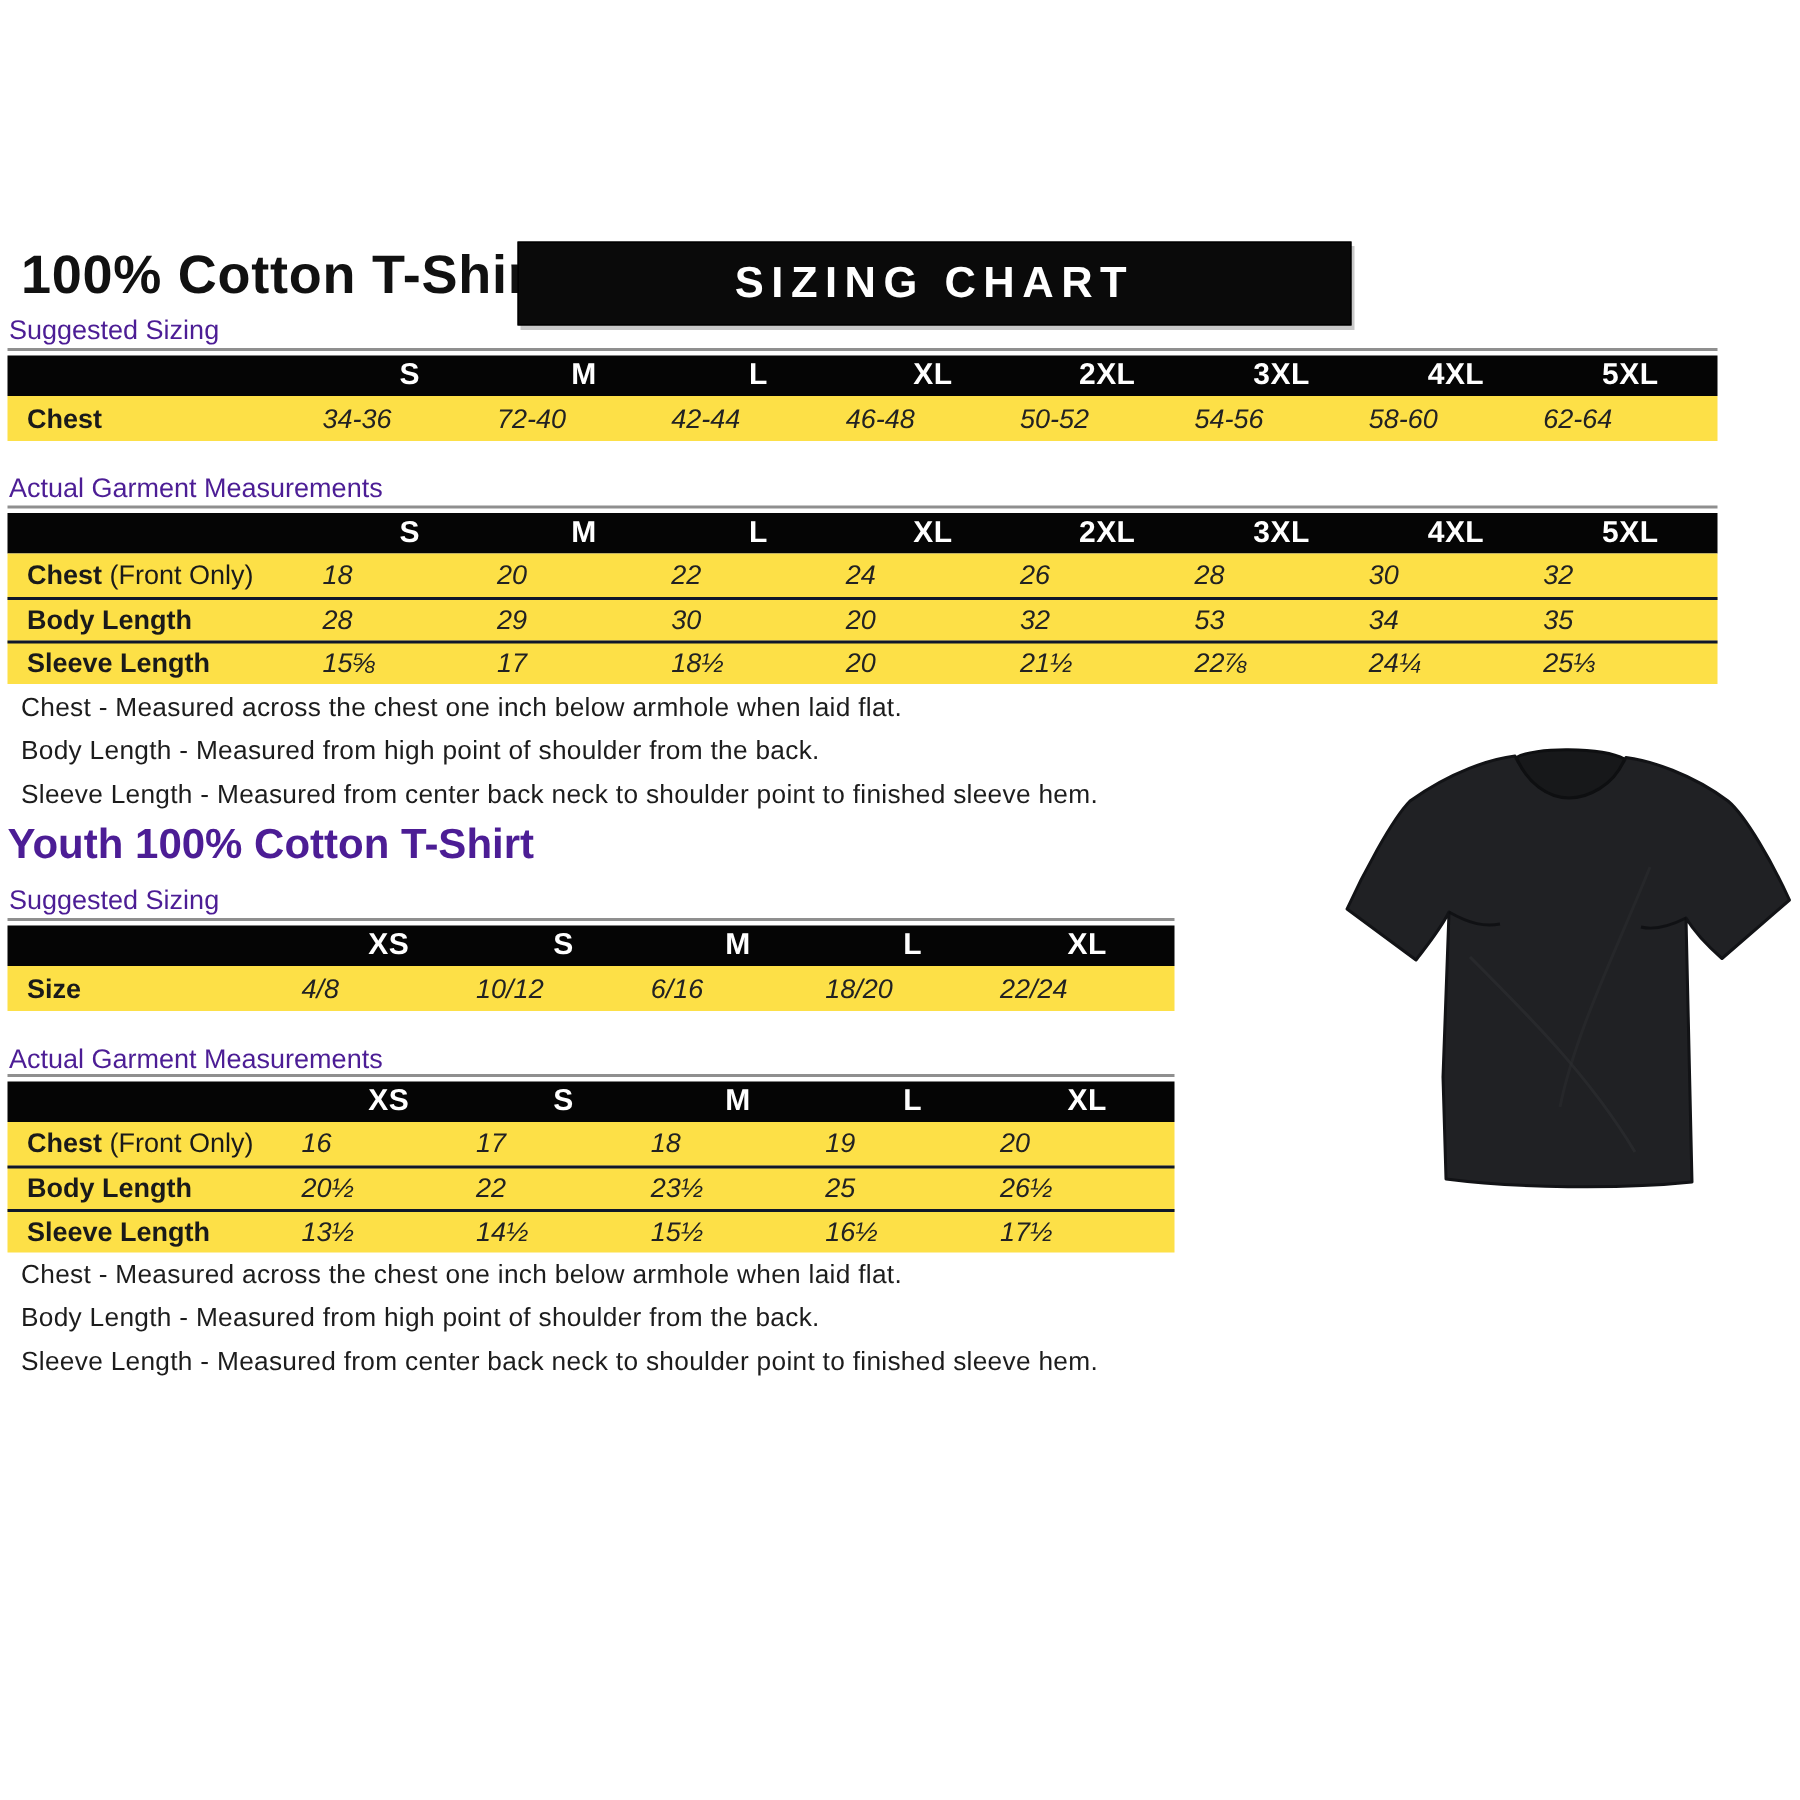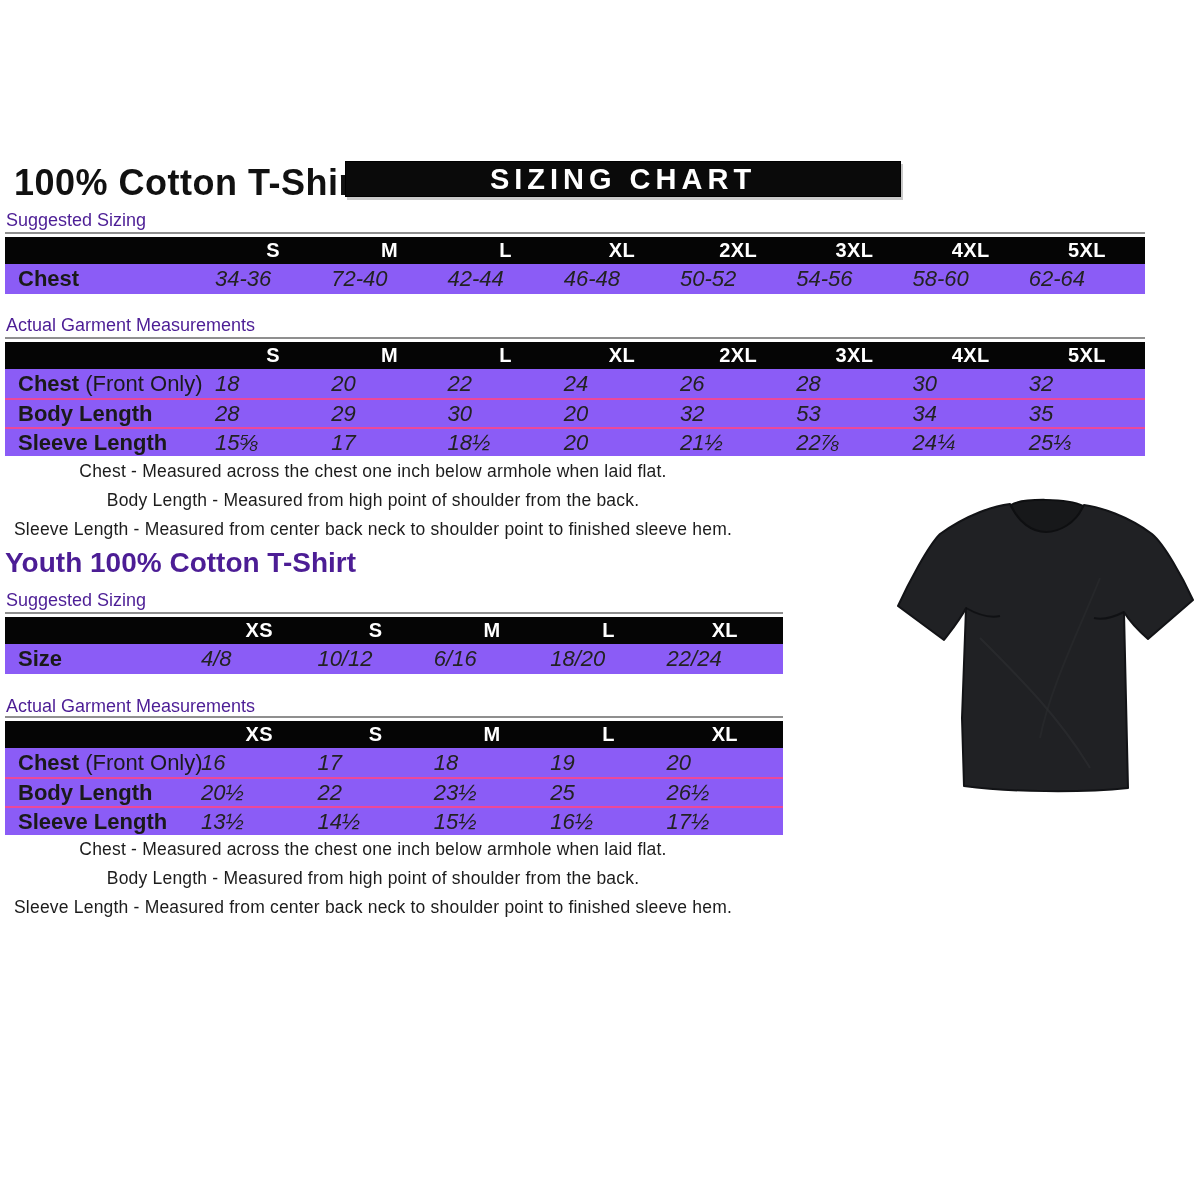--- a/index.html
+++ b/index.html
@@ -9,21 +9,21 @@
     position:relative; width:1200px; height:1200px; background:#fff;
     overflow:hidden; margin:0 auto;
   }
 
   
   .title-adult {
     position:absolute; left:14px; top:162px;
     font-size:36px; font-weight:700; letter-spacing:0.5px; color:#111;
   }
   .banner {
-    position:absolute; left:345px; top:161px; width:556px; height:36px;
+    position:absolute; left:345px; top:161px; width:556px; height:56px;
     background:#0a0a0a; color:#fff; display:flex; align-items:center; justify-content:center;
     font-size:29px; font-weight:700; letter-spacing:5px;
     box-shadow:2px 3px 0 #c9c9c9; border:1px solid #000;
   }
   .title-youth {
     position:absolute; left:5px; top:547px;
     font-size:28px; font-weight:700; color:#4c1d95;
   }
 
   
@@ -45,29 +45,29 @@
   .t-header, .t-row {
     display:grid;
     grid-template-columns: var(--labelw) repeat(var(--cols), 1fr);
     align-items:center;
   }
   .t-header {
     background:#050505; height:27px; color:#fff;
     font-weight:700; font-size:20px;
   }
   .t-hcell { text-align:center; letter-spacing:0.3px; }
-  .t-row { height:30px; font-size:22px; background:#8b5cf6; }
+  .t-row { height:30px; font-size:18px; background:#fde047; }
   .measure .t-row { height:29px; }
-  .measure .t-row + .t-row { border-top:2px solid #ec4899; }
+  .measure .t-row + .t-row { border-top:2px solid #0f172a; }
   .t-label { text-align:left; padding-left:13px; white-space:nowrap; font-weight:400; }
   .t-label b { font-weight:700; }
   .t-cell { text-align:left; color:#222;font-style:italic; }
 
   
-  .notes { position:absolute; left:14px; font-size:17.5px; color:#1c1c1c;text-align:center; }
+  .notes { position:absolute; left:14px; font-size:17.5px; color:#1c1c1c; }
   .notes-adult { top:462px; }
   .notes-youth { top:840px; }
   .note-line { margin-bottom:10px; line-height:19px; letter-spacing:0.2px; }
 
   
   .tshirt-wrap { position:absolute; left:890px; top:488px; width:310px; height:318px; }
 </style>
 </head>
 <body>
 

